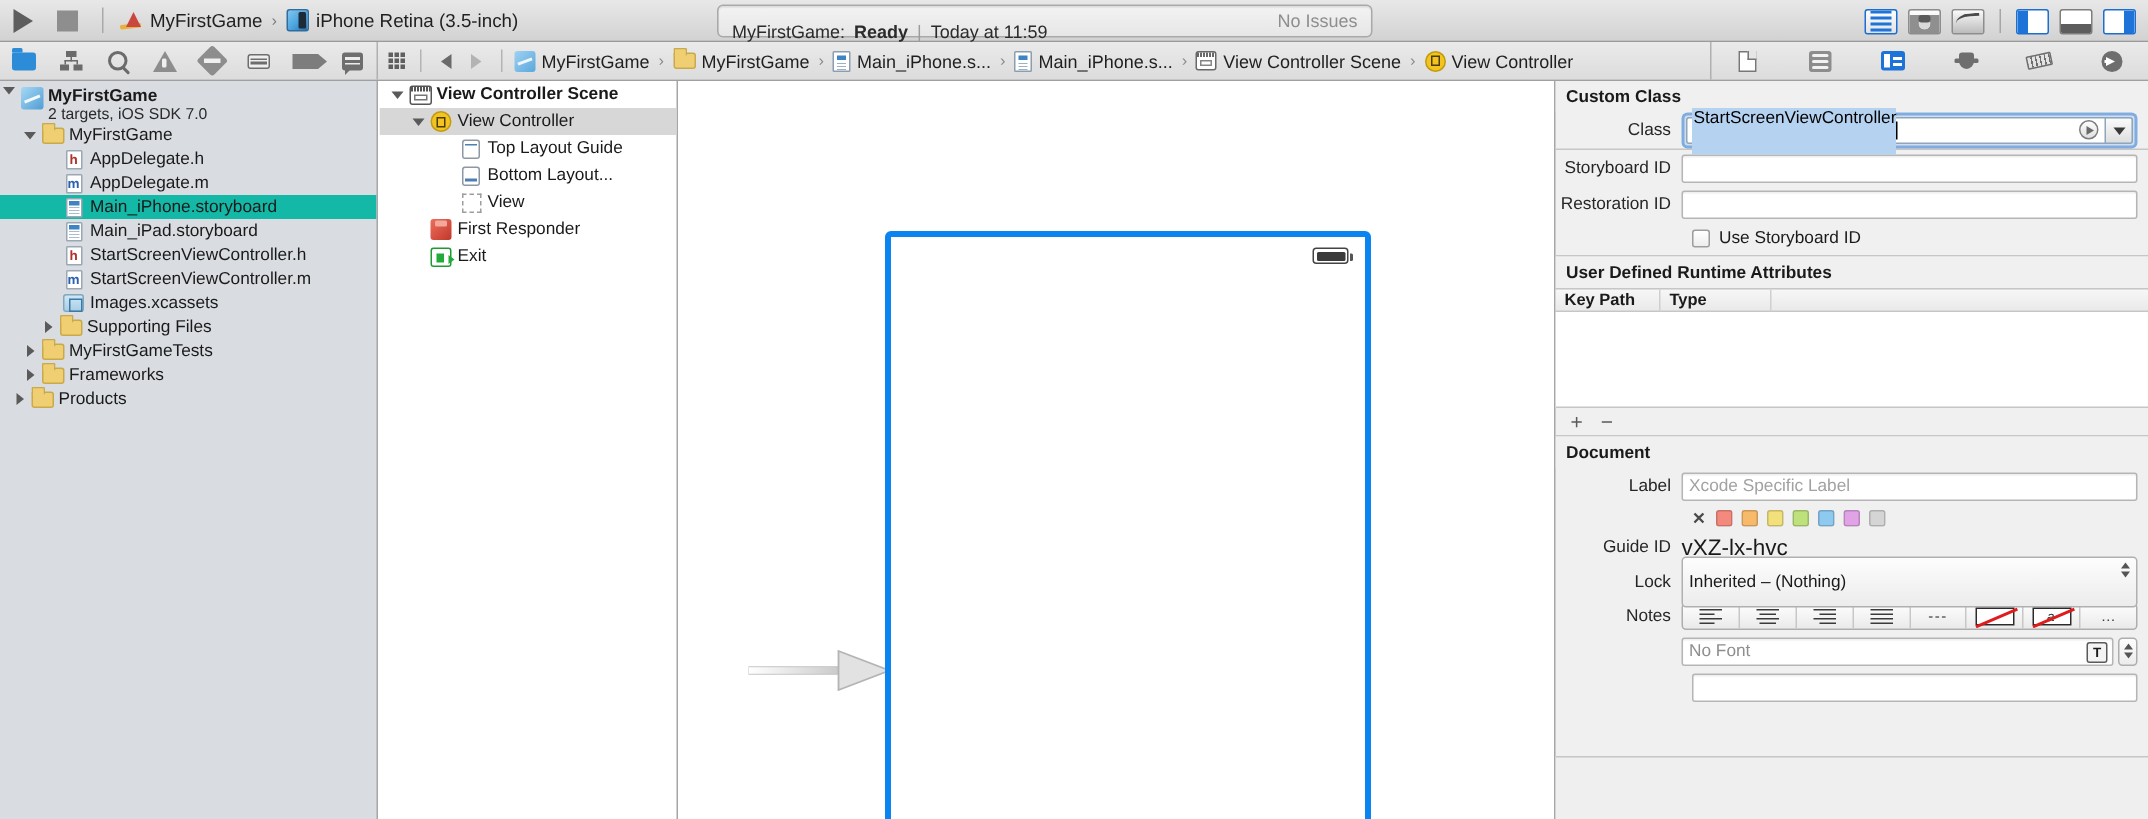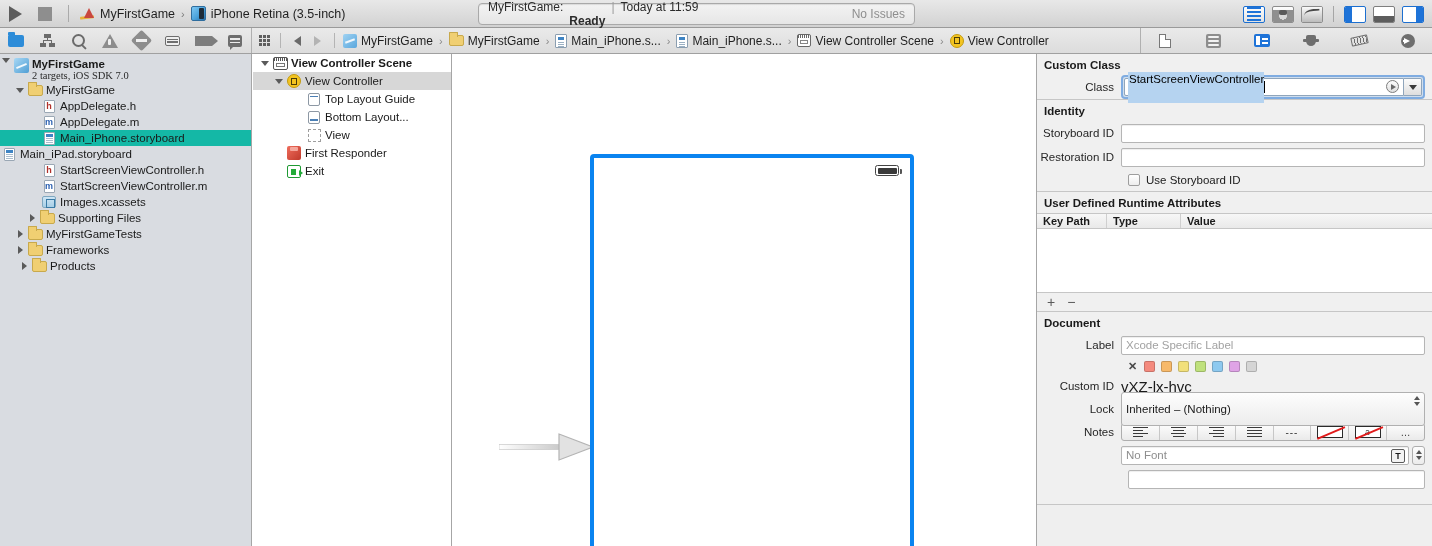--- a/index.html
+++ b/index.html
@@ -65,21 +65,21 @@
   .status-wrap {
     position: absolute; left: 478px; top: 3px; width: 437px; height: 22px;
   }
   .status-bar {
     width: 100%; height: 100%;
     background: linear-gradient(to bottom,#f3f3f3,#e6e6e6);
     border: 1px solid #a9a9a9; border-radius: 4px;
     box-shadow: inset 0 1px 1px rgba(0,0,0,.10);
     display: flex; align-items: center; padding: 0 9px;
   }
-  .status-left { display: flex; align-items: flex-start; gap: 6px; font-size: 12px; color: #2b2b2b; }
+  .status-left { display: flex; align-items: flex-end; gap: 6px; font-size: 12px; color: #2b2b2b; }
   .status-strong { font-weight: bold; margin-top: 14px; }
   .status-div { color: #9c9c9c; }
   .status-right { margin-left: auto; color: #8e8e8e; font-size: 12px; }
 
   .tb-right {
     position: absolute; right: 8px; top: 0; height: 28px; display: flex; align-items: center; gap: 7px;
   }
   .segbtn {
     width: 22px; height: 17px; border: 1px solid #8d8d8d; border-radius: 2px;
     background: linear-gradient(to bottom,#fdfdfd,#e2e2e2);
@@ -203,21 +203,21 @@
   .tree { padding-top: 4px; }
   .row { height: 16px; display: flex; align-items: center; font-size: 11.5px; color: #1a1a1a; white-space: nowrap; }
   .row.sel { background: #14b8a6; }
   .row.proj { height: 24px; align-items: flex-start; }
   .disc { width: 12px; display:flex; align-items:center; justify-content:center; flex: 0 0 12px; }
   .disc .tw { width:0;height:0; border-left: 5px solid #5a5a5a; border-top: 4px solid transparent; border-bottom: 4px solid transparent; }
   .disc .tw.open { border-left: 4.5px solid transparent; border-right: 4.5px solid transparent; border-top: 5.5px solid #5a5a5a; border-bottom: none; }
   .ricon { width: 18px; flex: 0 0 18px; display:flex; align-items:center; justify-content:center; }
   .rlabel { padding-left: 2px; }
   .proj-title { font-weight: bold; font-size: 11.5px; line-height: 12px; }
-  .proj-sub { font-size: 10.5px; color: #2a2a2a; line-height: 12px; font-family: Liberation Serif, serif; }
+  .proj-sub { font-size: 10.5px; color: #2a2a2a; line-height: 12px; }
 
   .f-doc { width: 11px; height: 13px; background: #fff; border: 1px solid #9aa7b4; border-radius: 1px; position: relative; font-size: 8px;
     display:flex; align-items:flex-end; justify-content:center; }
   .f-h { color: #b0302a; font-weight: bold; font-size: 9px; line-height: 12px; }
   .f-m { color: #2a5fb0; font-weight: bold; font-size: 9px; line-height: 12px; }
   .f-sb:after { content:""; position:absolute; left:1px; top:1px; right:1px; height: 3px; background: #3e84c4; }
   .f-sb:before { content:""; position:absolute; left:1px; top:5px; right:1px; bottom:1px;
     background: repeating-linear-gradient(to bottom,#a9bccd 0 1px,transparent 1px 2px); }
   .f-xc { width: 14px; height: 12px; background: linear-gradient(to bottom,#cfe6f5,#a8cfe6); border: 1px solid #7fa8c0; border-radius: 2px; position: relative; }
   .f-xc:after { content:""; position:absolute; left: 3px; top: 2px; width: 7px; height: 7px; border: 1.5px solid #3a7ba6; }
@@ -597,21 +597,21 @@
             </span>
           </span>
         <span class="rlabel">AppDelegate.m</span>
       </div>
       <div class="row sel" style="padding-left:40px;">
         <span class="ricon">
             <span class="f-doc f-sb"></span>
           </span>
         <span class="rlabel">Main_iPhone.storyboard</span>
       </div>
-      <div class="row" style="">
+      <div class="row" style="padding-left:40px;">
         <span class="ricon">
             <span class="f-doc f-sb"></span>
           </span>
         <span class="rlabel">Main_iPad.storyboard</span>
       </div>
       <div class="row" style="padding-left:40px;">
         <span class="ricon">
             <span class="f-doc">
               <span class="f-h">h</span>
             </span>
@@ -652,21 +652,21 @@
       </div>
       <div class="row" style="padding-left:14px;">
         <span class="disc">
             <i class="tw"></i>
           </span>
         <span class="ricon">
             <span class="navfold"></span>
           </span>
         <span class="rlabel">Frameworks</span>
       </div>
-      <div class="row" style="padding-left:18px;text-align:center;">
+      <div class="row" style="padding-left:7px;text-align:center;">
         <span class="disc">
             <i class="tw"></i>
           </span>
         <span class="ricon">
             <span class="navfold"></span>
           </span>
         <span class="rlabel">Products</span>
       </div>
 
     </div>
@@ -756,21 +756,20 @@
           </span>
           <span class="circ-arrow"></span>
           <span class="combo-btn">
               <span class="dn"></span>
             </span>
         </span>
       </span>
     </div>
 
     <div class="hr"></div>
-    <div class="sec-hdr">Identity</div>
 
     <div class="frow">
       <span class="flabel">Storyboard ID</span>
       <span class="fgrow">
           <span class="tfield">
             <span></span>
           </span>
         </span>
     </div>
     <div class="frow">
@@ -784,21 +783,20 @@
     <div class="cbrow">
       <span class="cbox"></span>
       <span class="cblabel">Use Storyboard ID</span>
     </div>
 
     <div class="hr"></div>
     <div class="sec-hdr">User Defined Runtime Attributes</div>
     <div class="tbl-hdr">
       <span class="th kp">Key Path</span>
       <span class="th ty">Type</span>
-      <span class="th va">Value</span>
     </div>
     <div class="tbl-body"></div>
     <div class="pm-row">
       <span class="pm">+</span>
       <span class="pm">−</span>
     </div>
 
     <div class="hr"></div>
     <div class="sec-hdr">Document</div>
 
@@ -816,21 +814,21 @@
       <span class="sw" style="background:#f48a7e"></span>
       <span class="sw" style="background:#f7b96a"></span>
       <span class="sw" style="background:#f2e07a"></span>
       <span class="sw" style="background:#bfe17c"></span>
       <span class="sw" style="background:#8ec9ef"></span>
       <span class="sw" style="background:#dfa3e6"></span>
       <span class="sw" style="background:#d5d5d5"></span>
     </div>
 
     <div class="frow" style="height:22px;">
-      <span class="flabel">Custom ID</span>
+      <span class="flabel">Guide ID</span>
       <span class="fgrow">
           <span class="sval">vXZ-lx-hvc</span>
         </span>
     </div>
 
     <div class="frow">
       <span class="flabel">Lock</span>
       <span class="fgrow">
         <span class="popup">
           <span>Inherited – (Nothing)</span>

